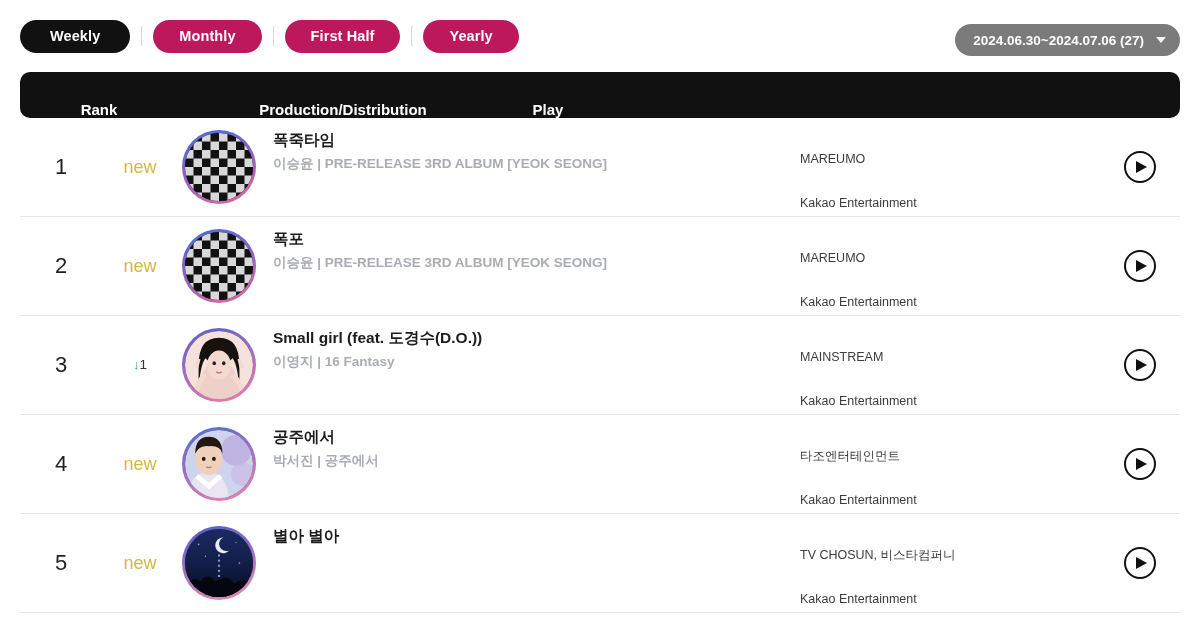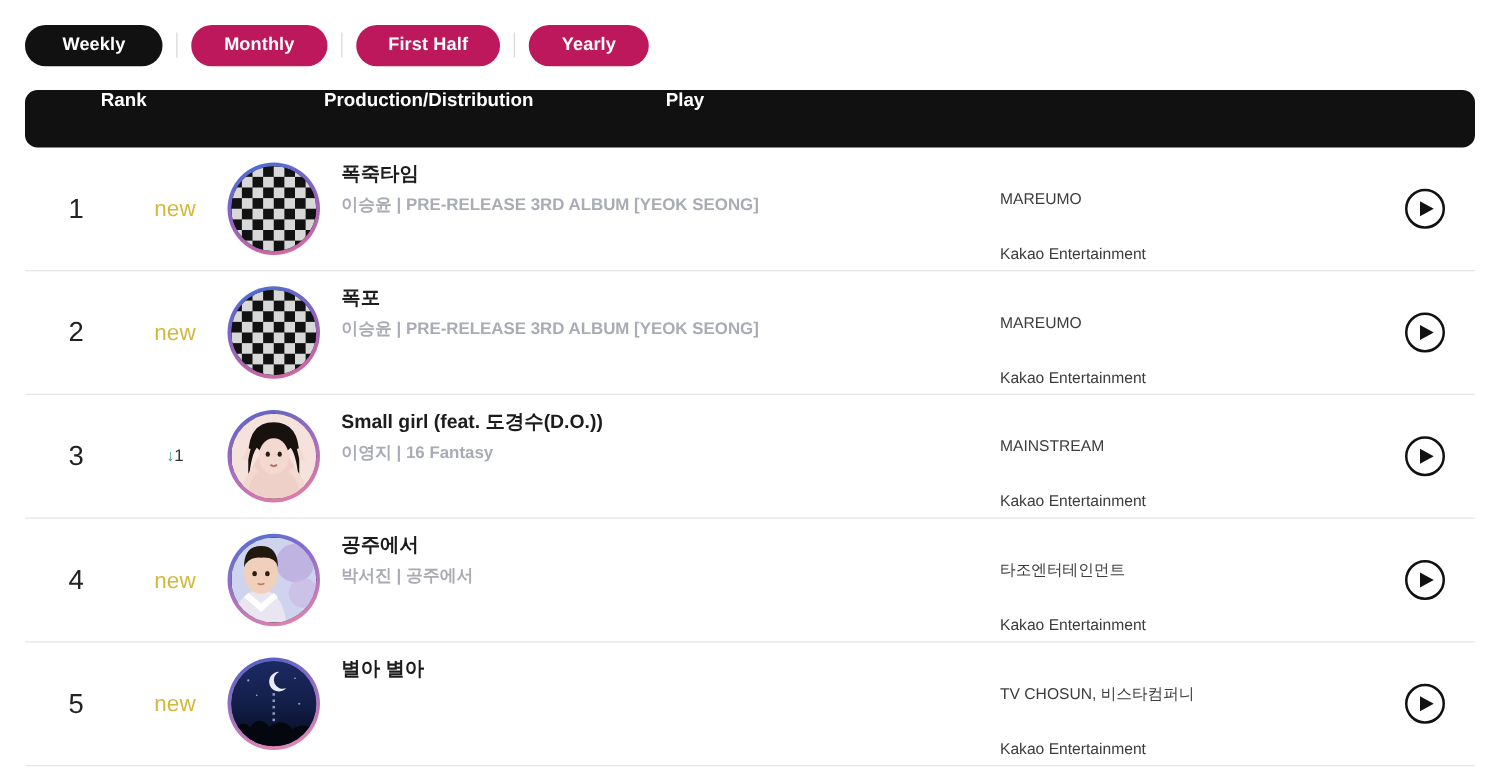--- a/index.html
+++ b/index.html
@@ -85,21 +85,21 @@
   
   .chart-table {
     margin: 0 20px;
     width: 1160px;
   }
   .thead {
     height: 46px;
     background: #111111;
     border-radius: 10px;
     display: flex;
-    align-items: flex-start;
+    align-items: flex-end;
     color: #ffffff;
     overflow: hidden;
   }
   .thead .th {
     display: flex;
     align-items: center;
     justify-content: center;
     font-size: 15px;
     font-weight: bold;
     position: relative;
@@ -252,20 +252,24 @@
   <div class="period-tabs">
     <button class="tab active">Weekly</button>
     <div class="tab-div"></div>
     <button class="tab">Monthly</button>
     <div class="tab-div"></div>
     <button class="tab">First Half</button>
     <div class="tab-div"></div>
     <button class="tab">Yearly</button>
   </div>
 
+  <div class="date-select">
+    <span>2024.06.30~2024.07.06 (27)</span>
+    <span class="caret"></span>
+  </div>
 </div>
 
 <div class="chart-table">
 
   <div class="thead">
     <div class="th col-rank">Rank</div>
     <div class="th col-prod">Production/Distribution</div>
     <div class="th col-play">Play</div>
   </div>
 

